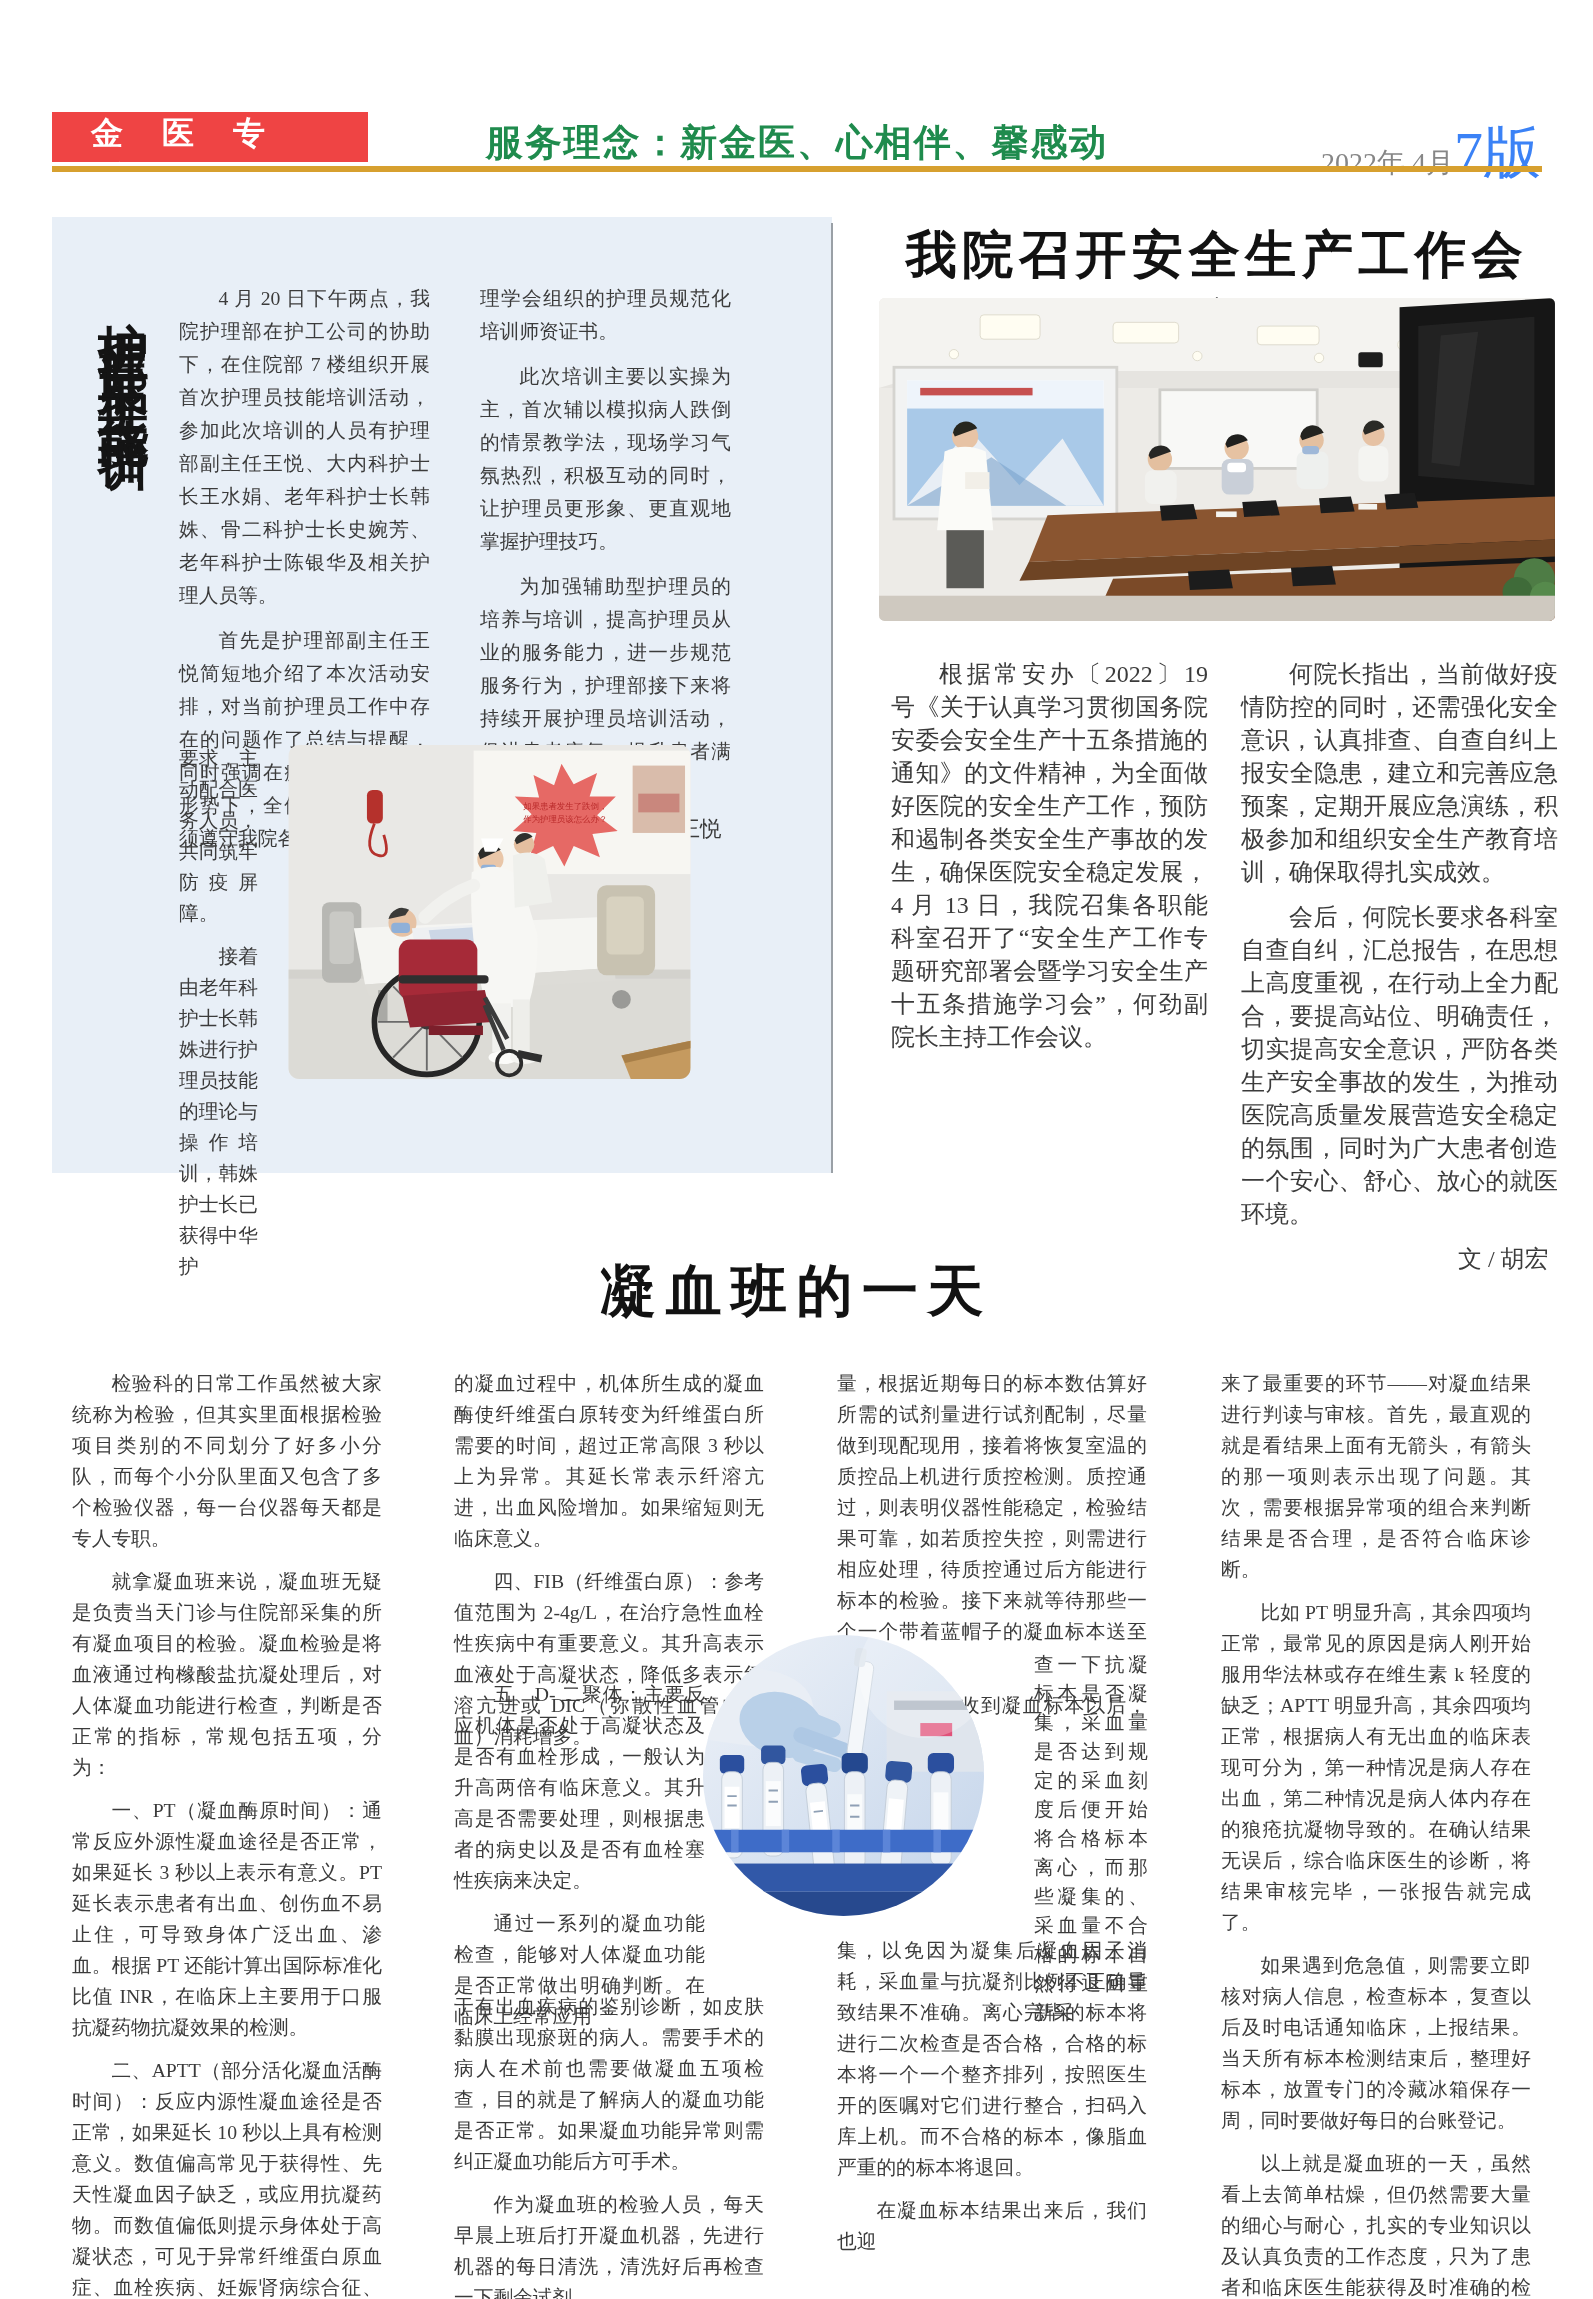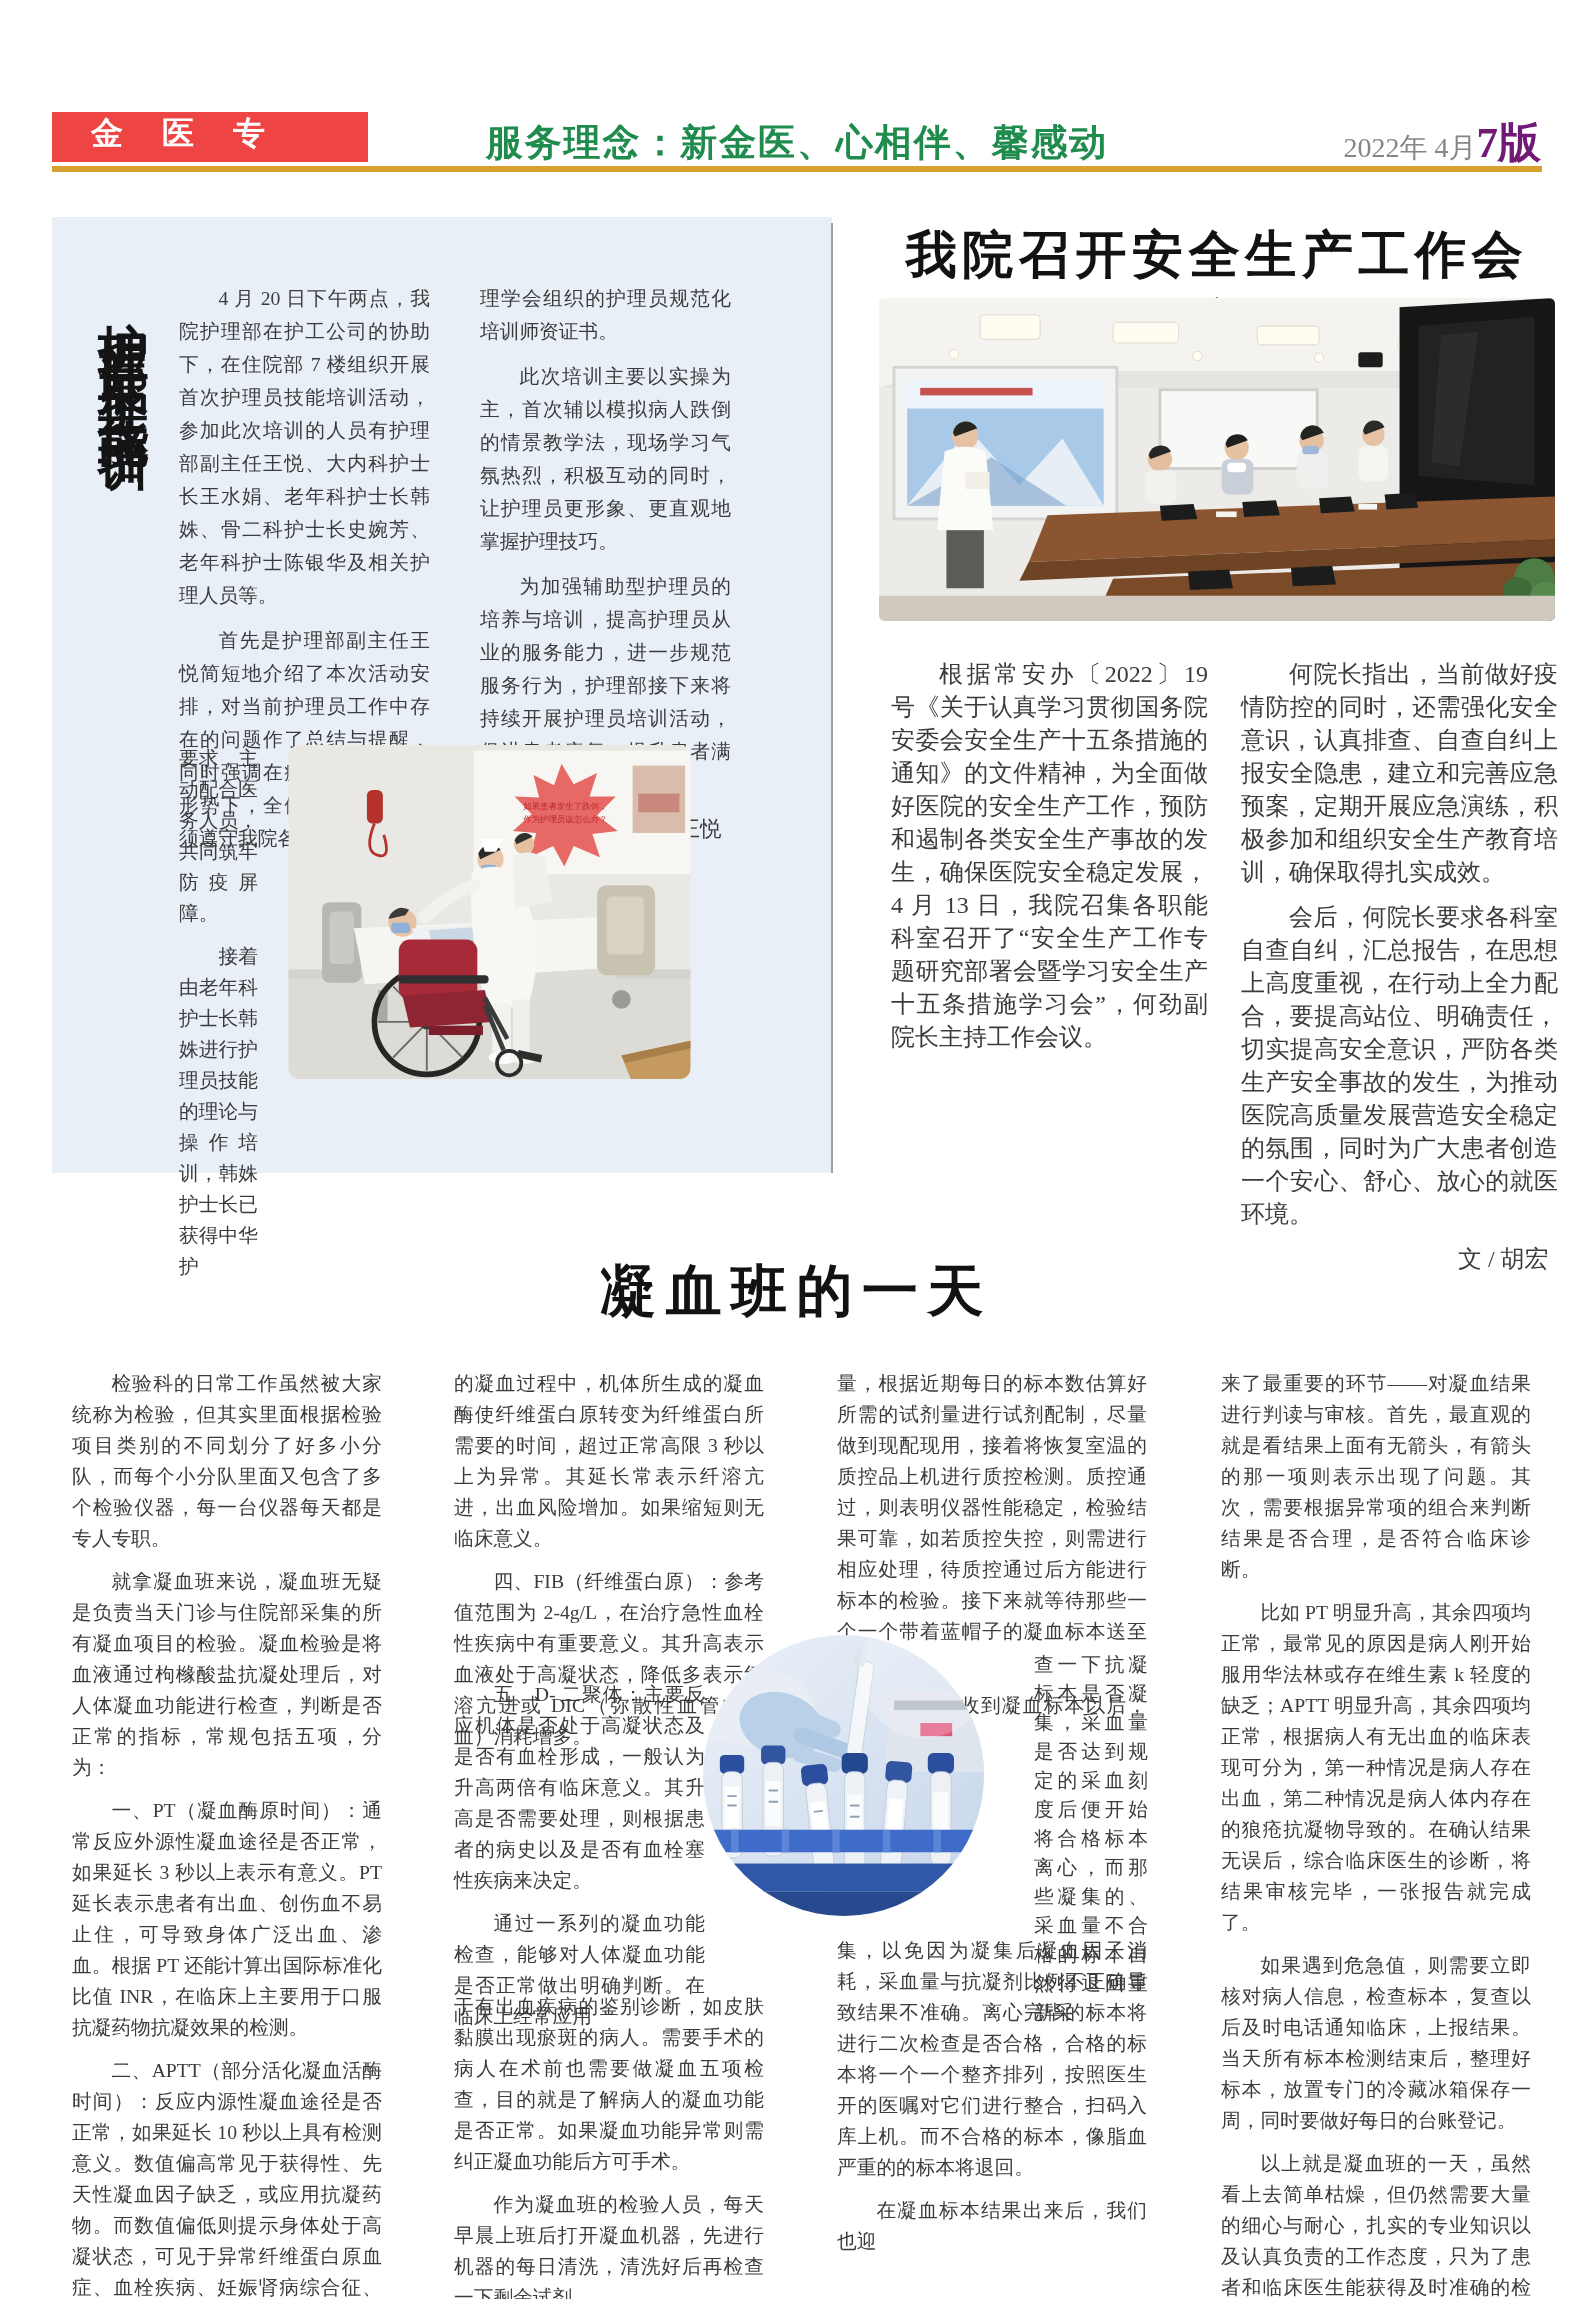--- a/index.html
+++ b/index.html
@@ -9,21 +9,21 @@
   p{margin:12px;padding:0;}
   .jus{text-align:justify;}
   .ind{text-indent:2em;}
   
   .masthead{background:#ef4444;color:#ffffff;display:flex;align-items:flex-start;justify-content:center;
             font-weight:700;font-size:32px;letter-spacing:39px;padding-left:39px;box-sizing:border-box;}
   .slogan{left:0;right:0;text-align:center;font-family:"Liberation Sans","DejaVu Sans",sans-serif;
           font-weight:700;font-size:37px;color:#1f8b4d;letter-spacing:1.9px;}
   .dateline{display:flex;align-items:baseline;color:#868686;}
   .dateline .d{font-size:28px;}
-  .dateline .e{font-size:43px;font-weight:700;color:#701a75;}
+  .dateline .e{font-size:58px;font-weight:400;color:#3b82f6;}
   .goldrule{background:#d7a02f;}
   
   .panel{background:#e8eff7;}
   .vtitle{writing-mode:vertical-rl;text-orientation:upright;font-size:50px;font-weight:700;
           color:#141414;letter-spacing:12px;line-height:67px;}
   .a1{font-size:19.7px;line-height:33px;}
   .a1n{font-size:19.7px;line-height:31px;}
   .a2{font-size:24px;line-height:33px;}
   .a3{font-size:19.7px;line-height:31px;}
   .a3n{font-size:19.7px;line-height:29px;}

